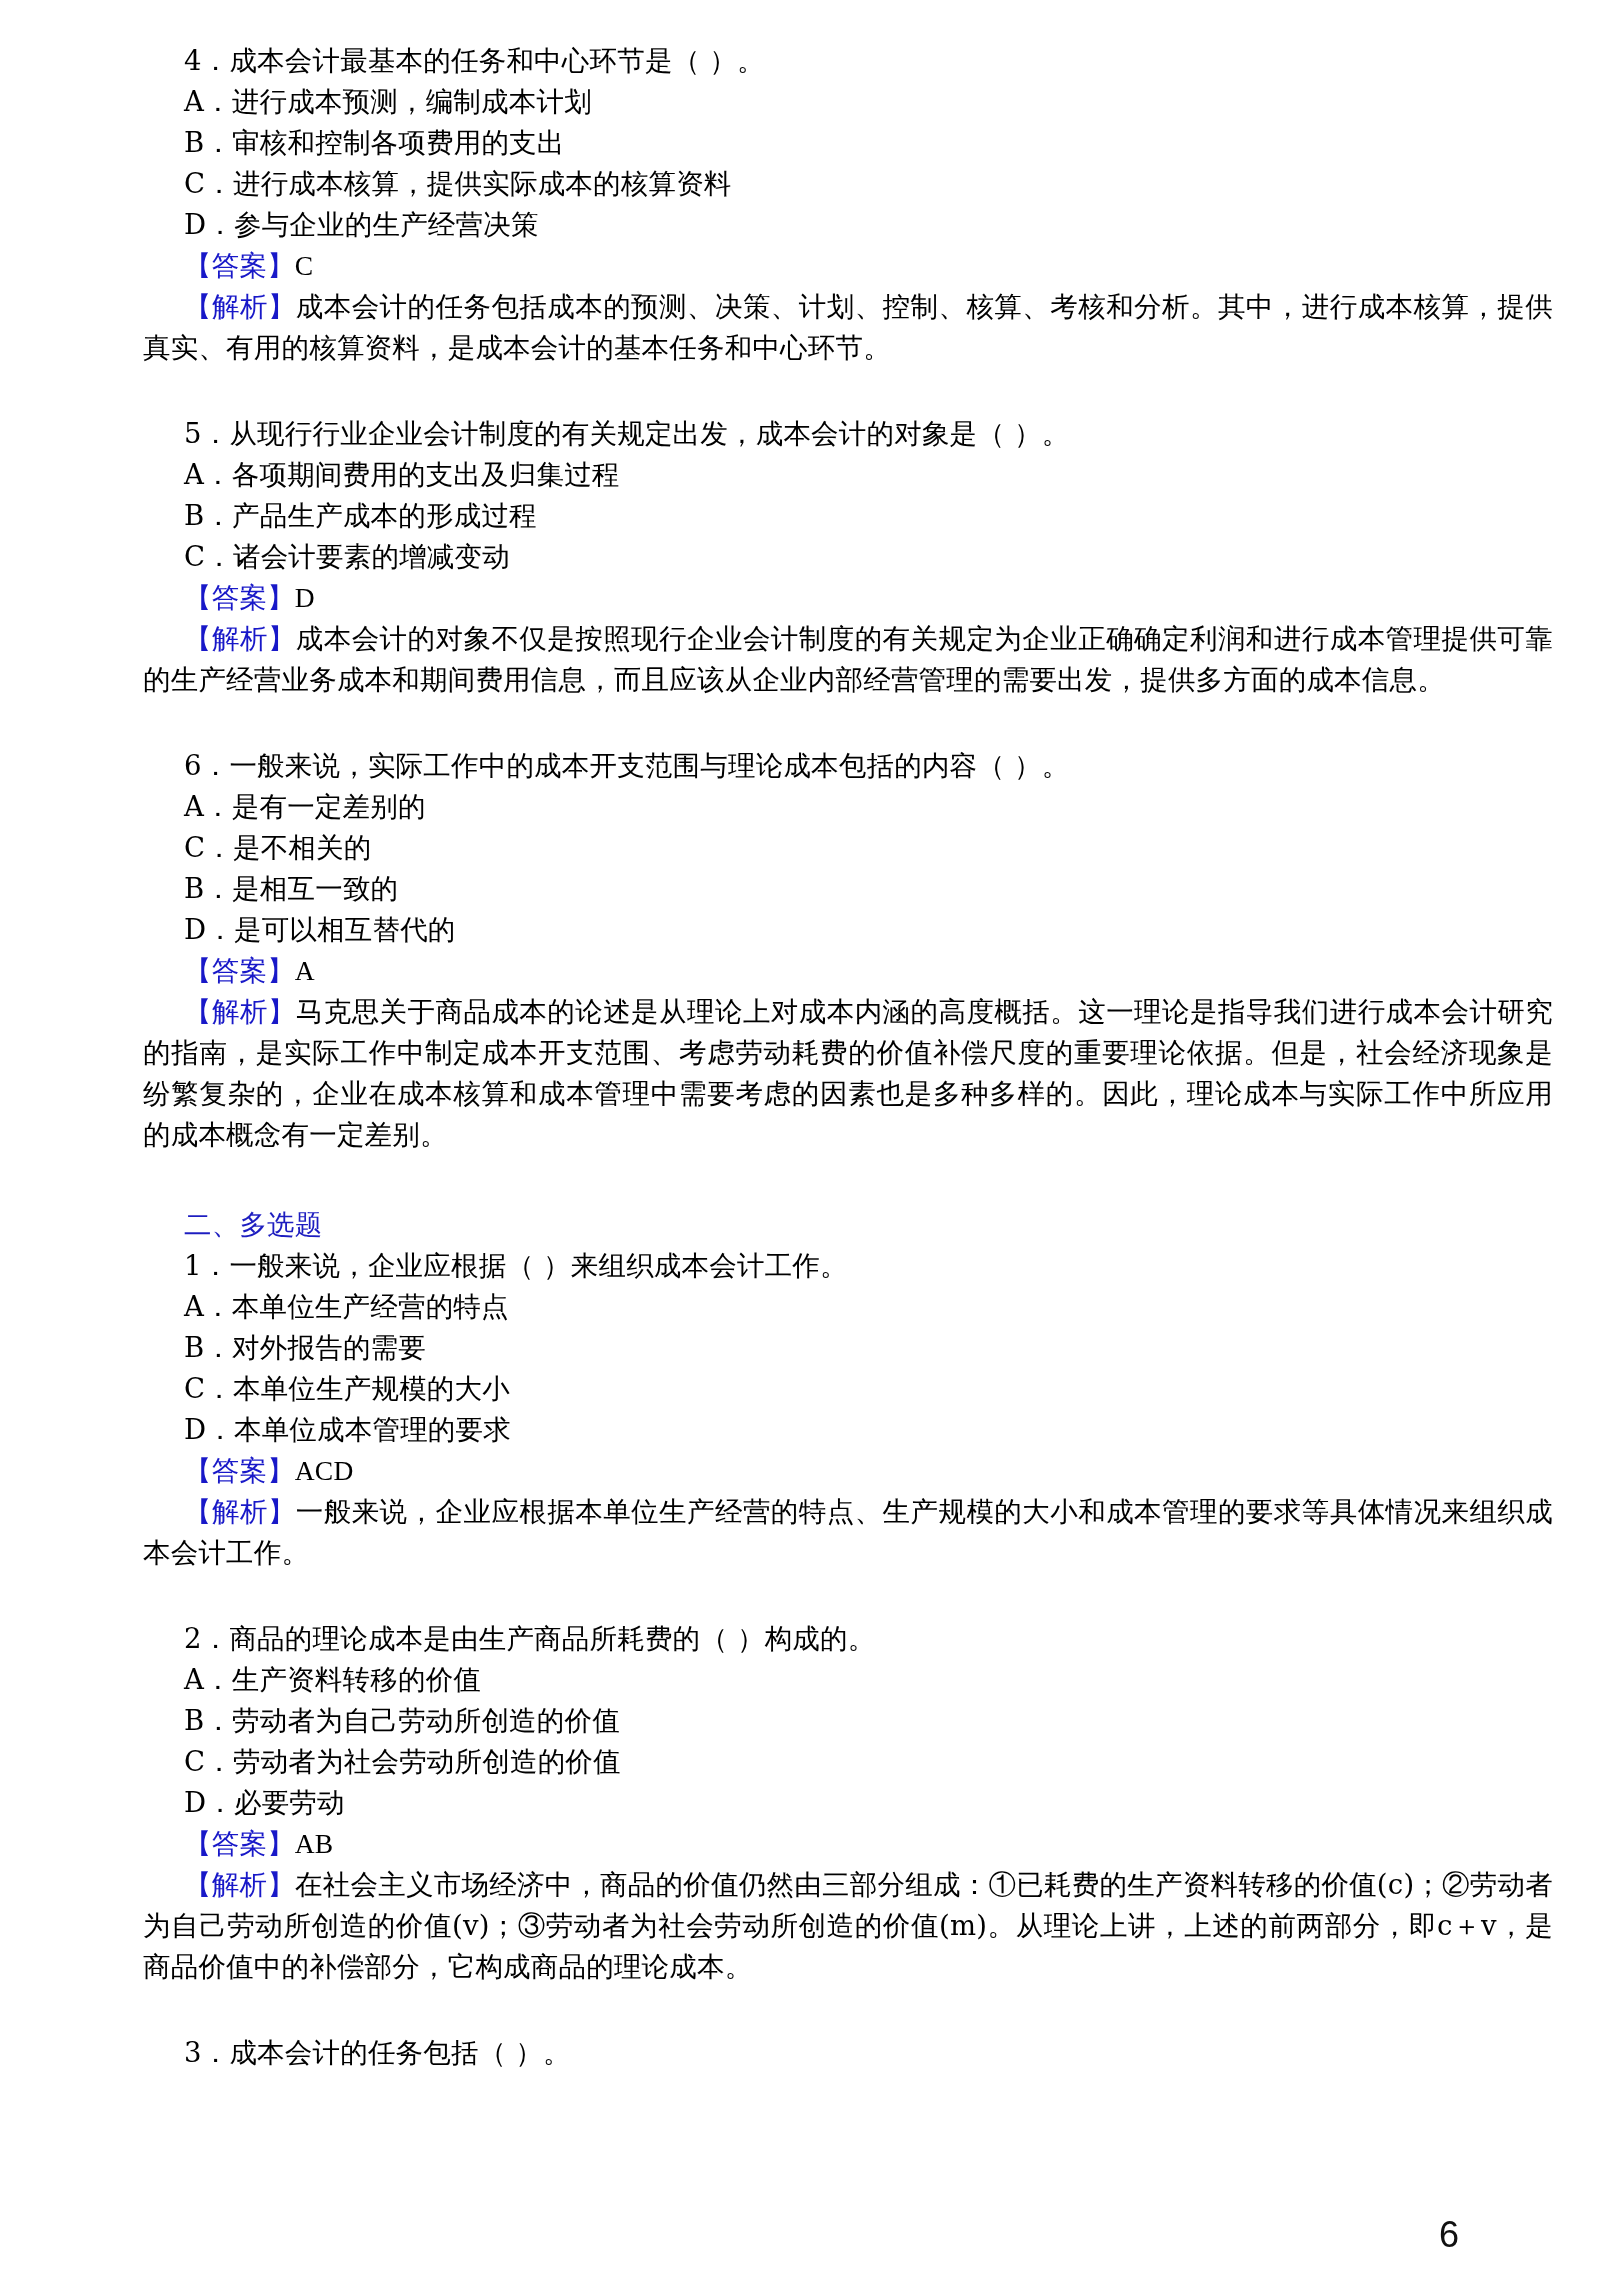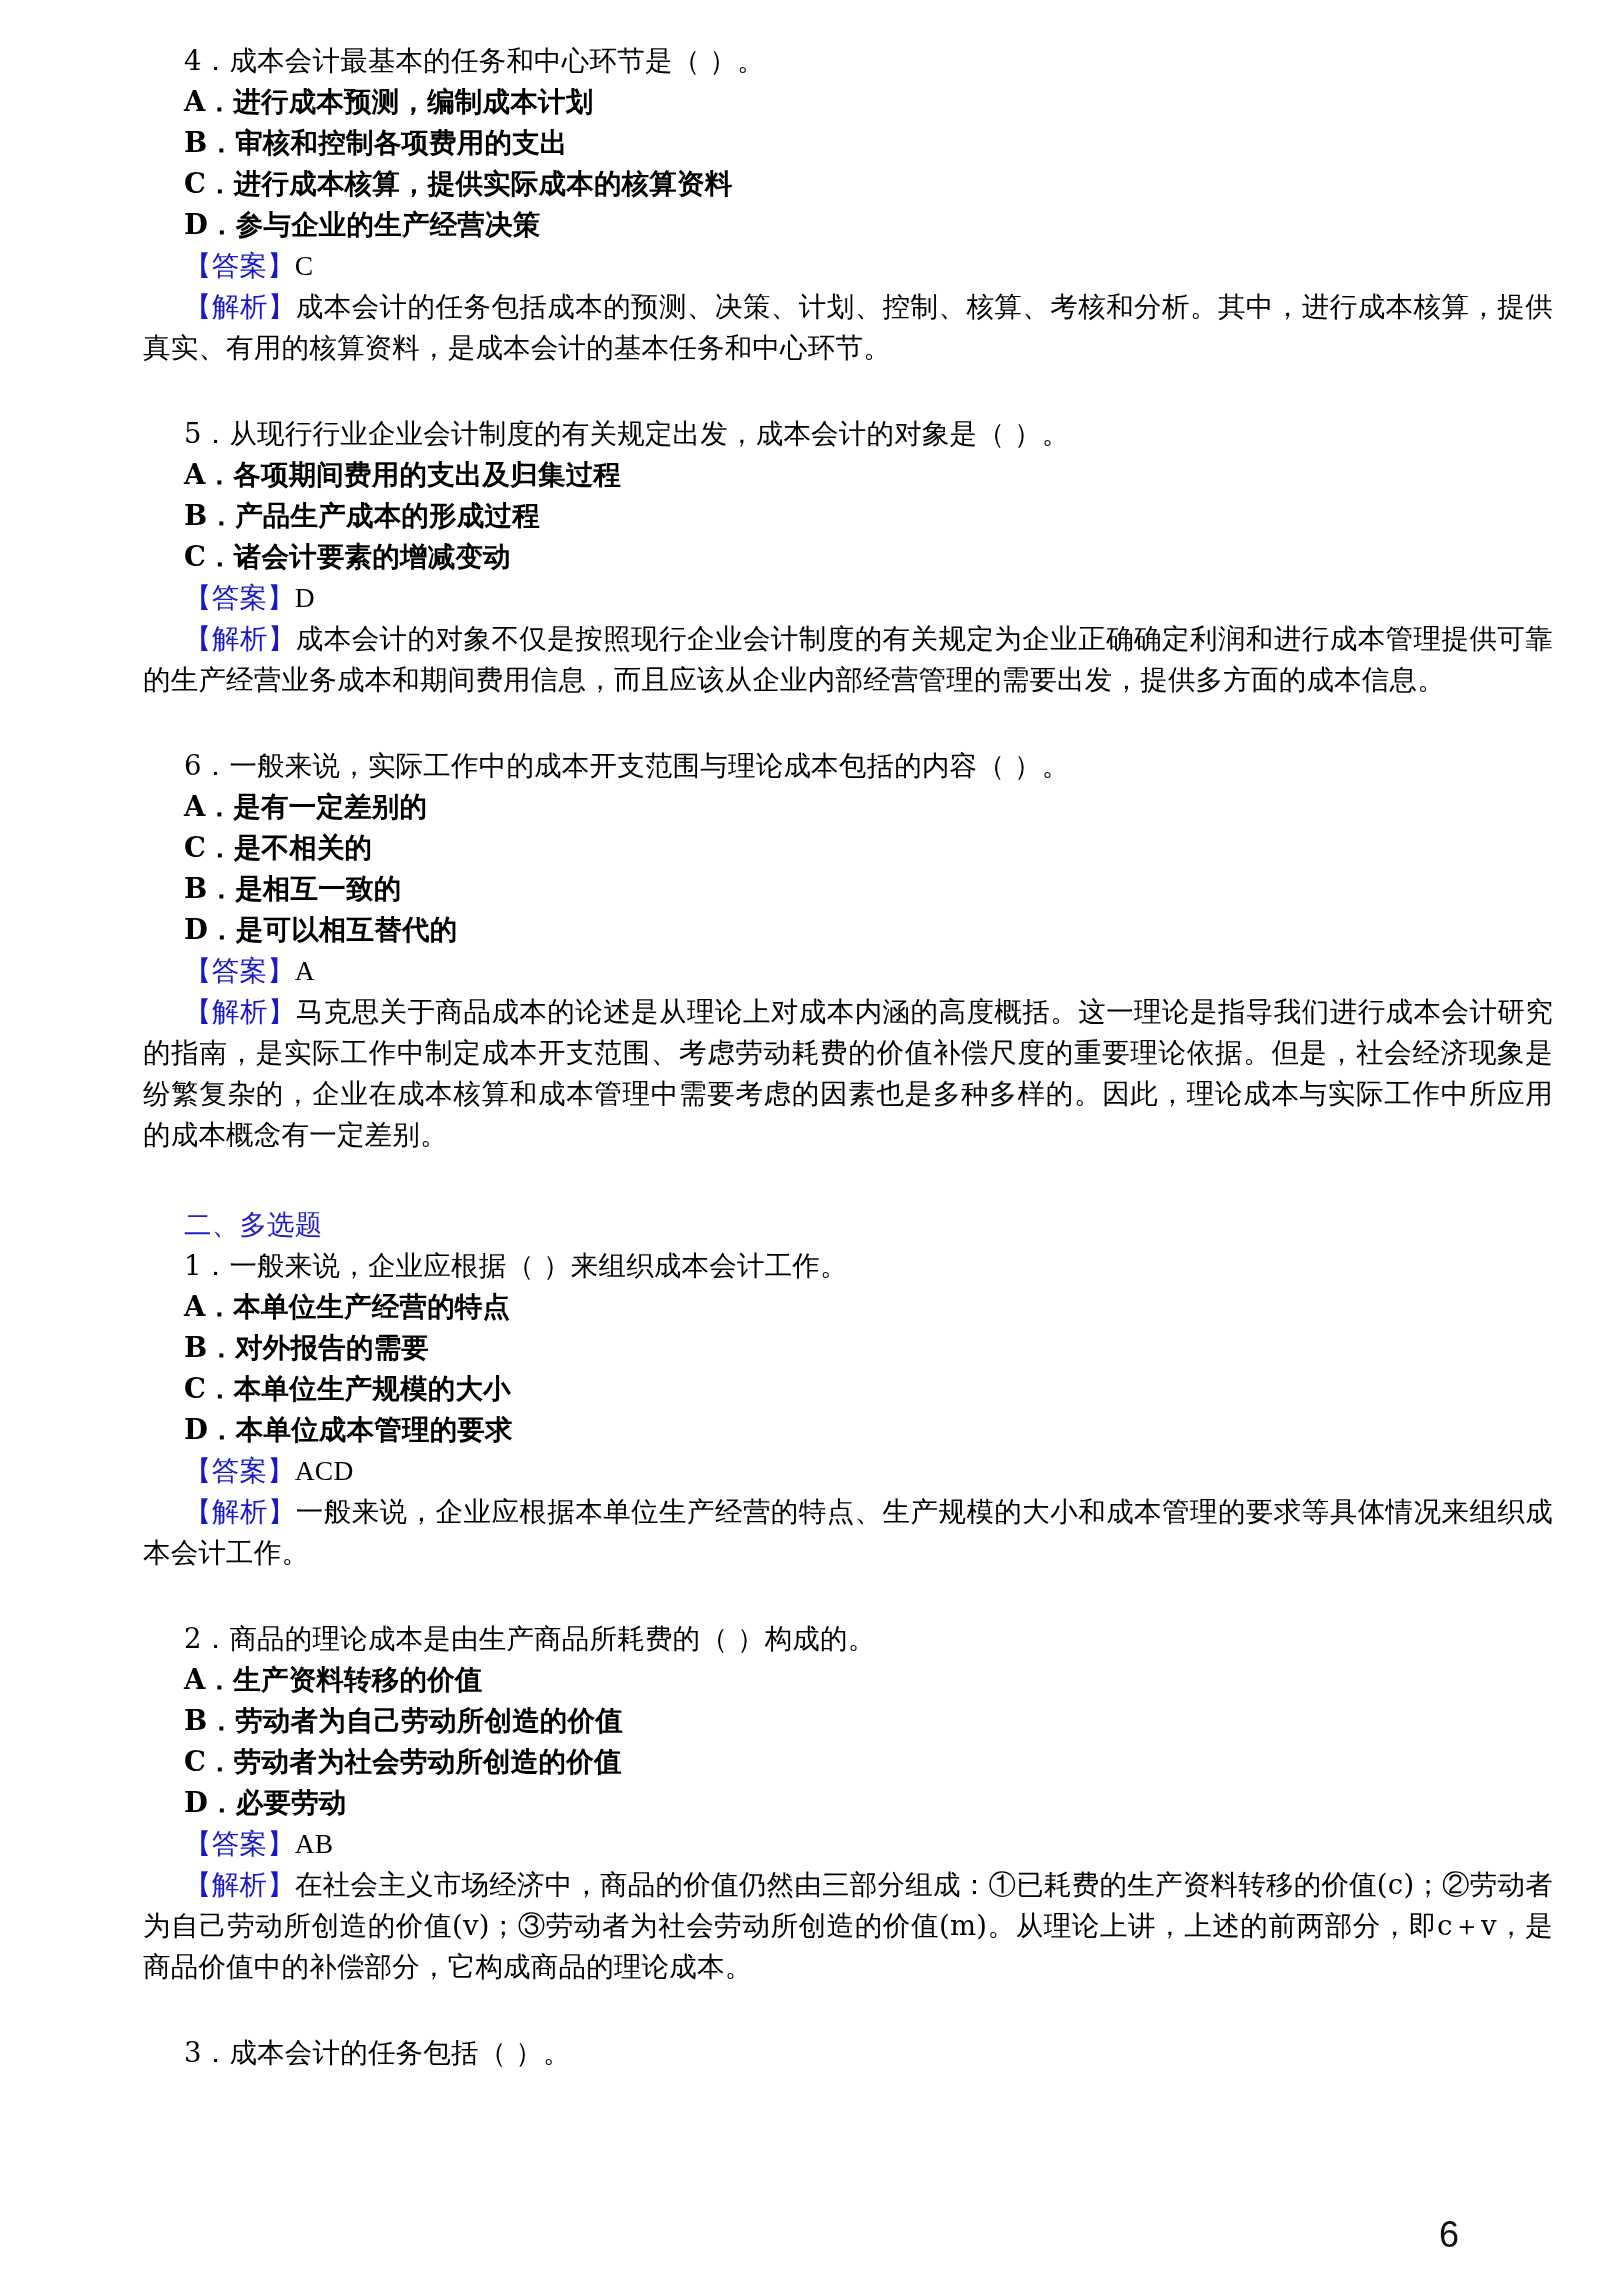--- a/index.html
+++ b/index.html
@@ -44,21 +44,20 @@
     white-space: normal;
     word-break: break-all;
   }
 
   .q-stem {
     text-indent: 0;
     padding-left: 41px;
   }
   .opt {
     padding-left: 41px;
-    font-weight: bold;
   }
   .ans-line {
     padding-left: 41px;
   }
   .exp-para {
     padding-left: 0;
     text-indent: 41px;
   }
   .sec-head {
     padding-left: 41px;

